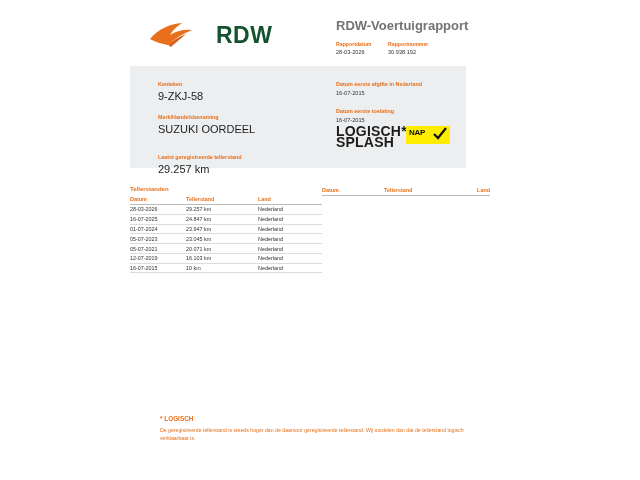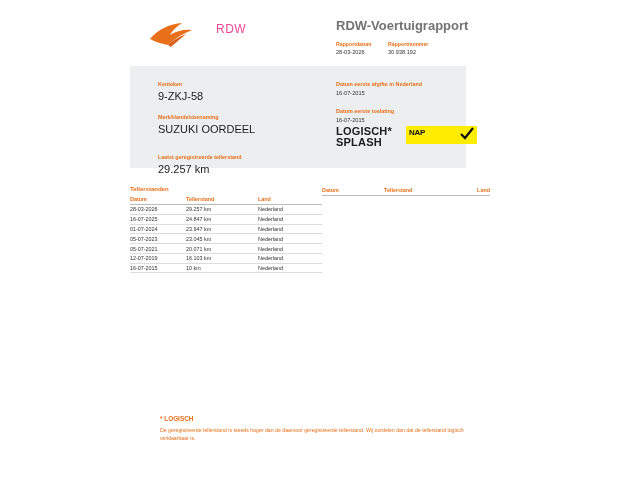--- a/index.html
+++ b/index.html
@@ -41,24 +41,24 @@
   .logo-mark {
     position: absolute;
     left: 0; top: 4px;
     width: 46px;
     height: 26px;
   }
   .logo-text {
     position: absolute;
     left: 68px;
     top: 4px;
-    font-size: 12px;
-    font-weight: normal;
+    font-size: 23px;
+    font-weight: bold;
     letter-spacing: 0.5px;
-    color: #ec4899;
+    color: #14532d;
   }
   .report-title {
     position: absolute;
     left: 206px;
     top: 10px;
     font-size: 13px;
     font-weight: bold;
     color: #737373;
   }
   .meta-row {
@@ -125,35 +125,34 @@
   .field-value.small {
     font-size: 5.6px;
     line-height: 9px;
     margin-bottom: 9px;
     color: #333;
   }
   .verdict {
     position: absolute;
     left: 206px;
     top: 60px;
-    font-size: 11px;
+    font-size: 14px;
     font-weight: bold;
     line-height: 11px;
     color: #1c1c1c;
     letter-spacing: 0.2px;
   }
   .badge {
     position: absolute;
     left: 276px;
     top: 60px;
     width: 44px;
     height: 18px;
     background: #ffed00;
     border-radius: 1px;
-    padding-left: 27px;
   }
   .badge-text {
     position: absolute;
     left: 3px;
     top: 2px;
     font-size: 8px;
     font-weight: bold;
     color: #111;
     letter-spacing: -0.3px;
   }

